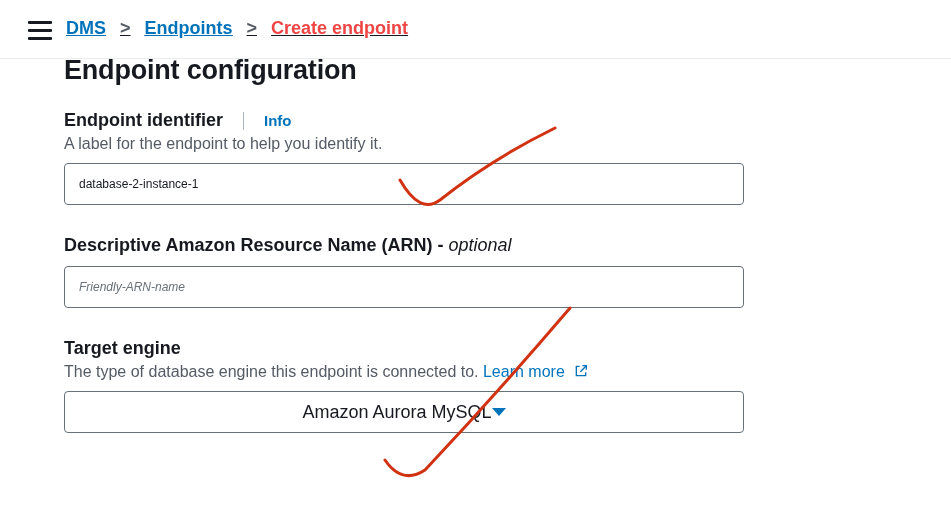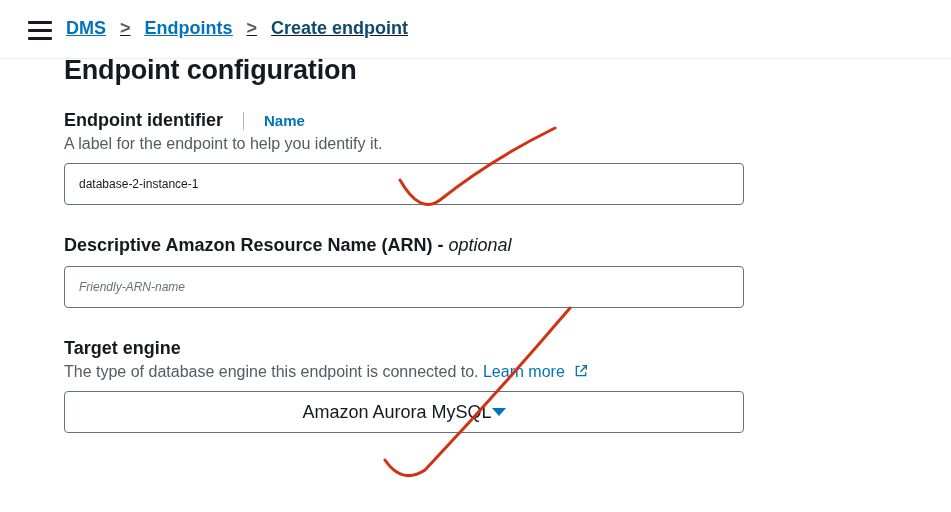--- a/index.html
+++ b/index.html
@@ -41,21 +41,21 @@
     color: #0073bb;
     text-decoration: underline;
     cursor: pointer;
     font-weight: 600;
   }
   .bc-sep {
     color: #545b64;
     font-weight: 700;
   }
   .bc-current {
-    color: #0c4a6e;
+    color: #ef4444;
     font-weight: 700;
   }
   
   .content {
     padding: 0 0 4px 64px;
     margin-top: -4px;
   }
   .section-title {
     font-size: 27px;
     font-weight: 800;
@@ -173,21 +173,21 @@
   <span class="bc-current">Create endpoint</span>
 </div>
 
 <div class="content">
   <h1 class="section-title">Endpoint configuration</h1>
 
   <div class="field">
     <div class="field-label-row">
       <span class="field-label">Endpoint identifier</span>
       <span class="label-divider"></span>
-      <span class="info-link">Name</span>
+      <span class="info-link">Info</span>
     </div>
     <div class="field-help">A label for the endpoint to help you identify it.</div>
     <div class="input-box">
       <input type="text" value="database-2-instance-1" style="">
     </div>
   </div>
 
   <div class="field">
     <div class="field-label-row">
       <span class="field-label">

